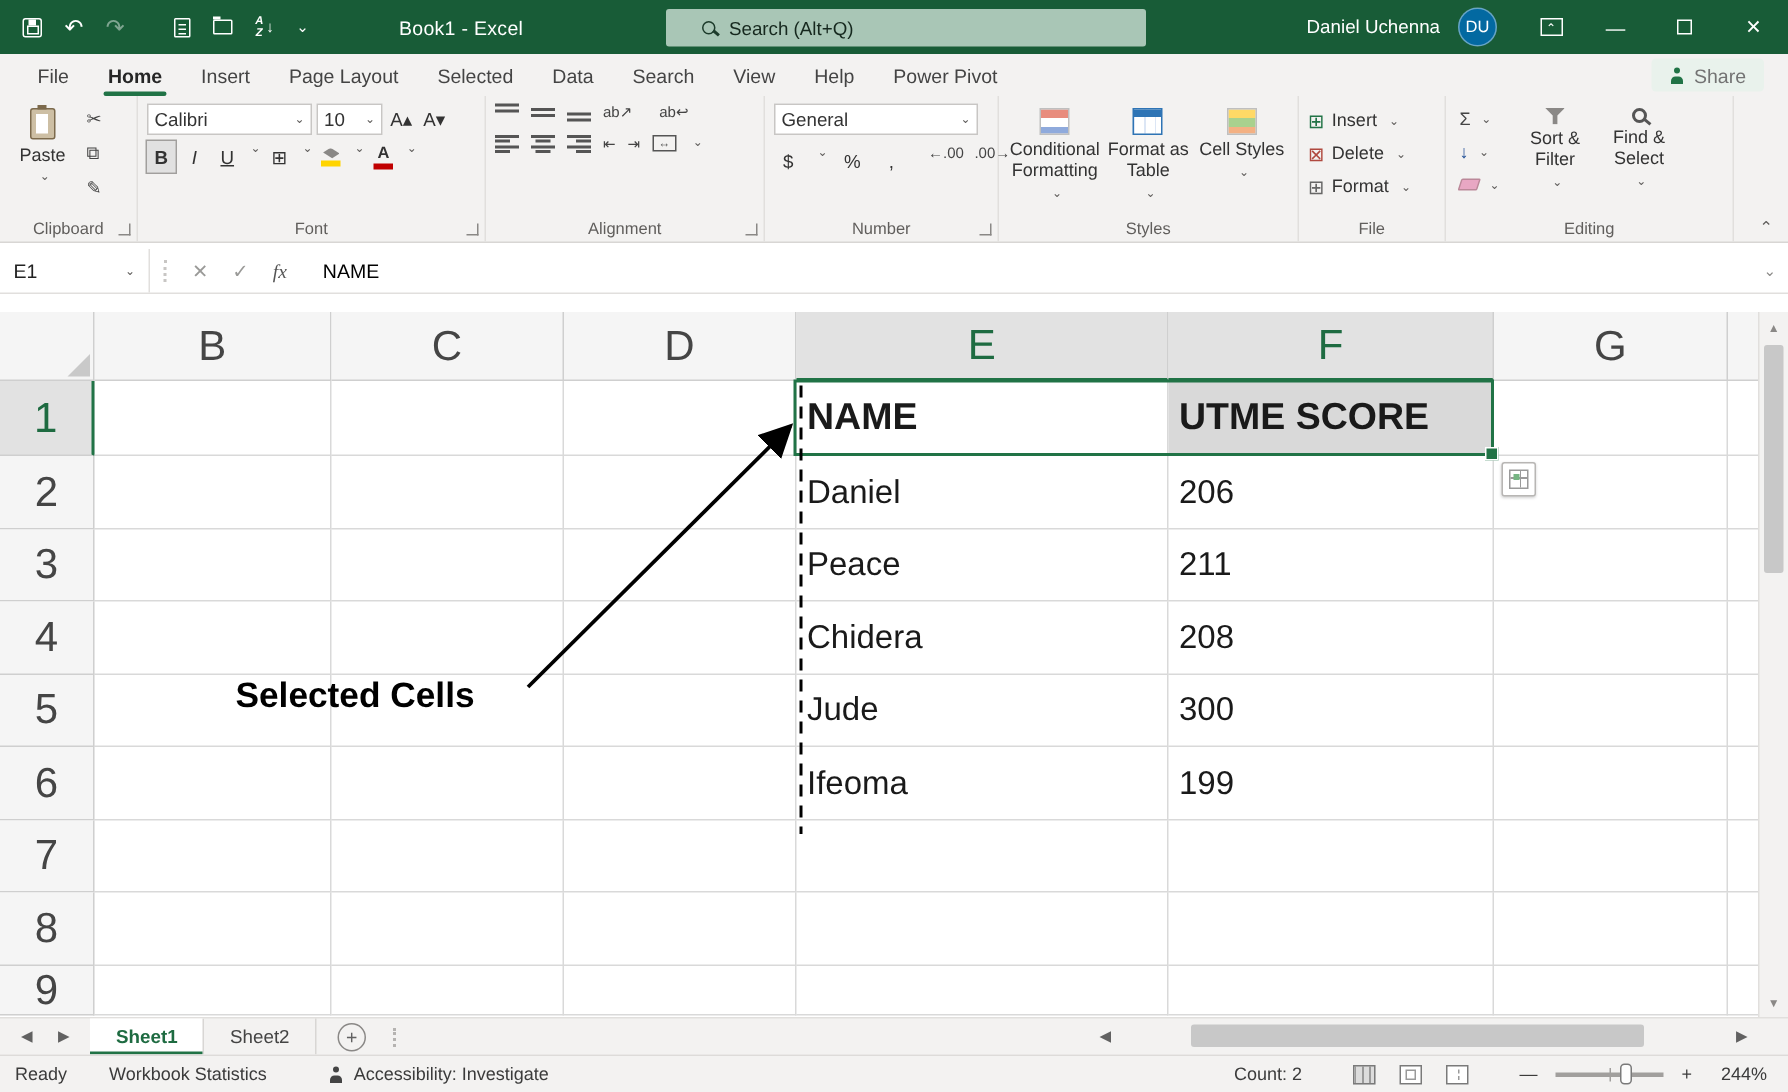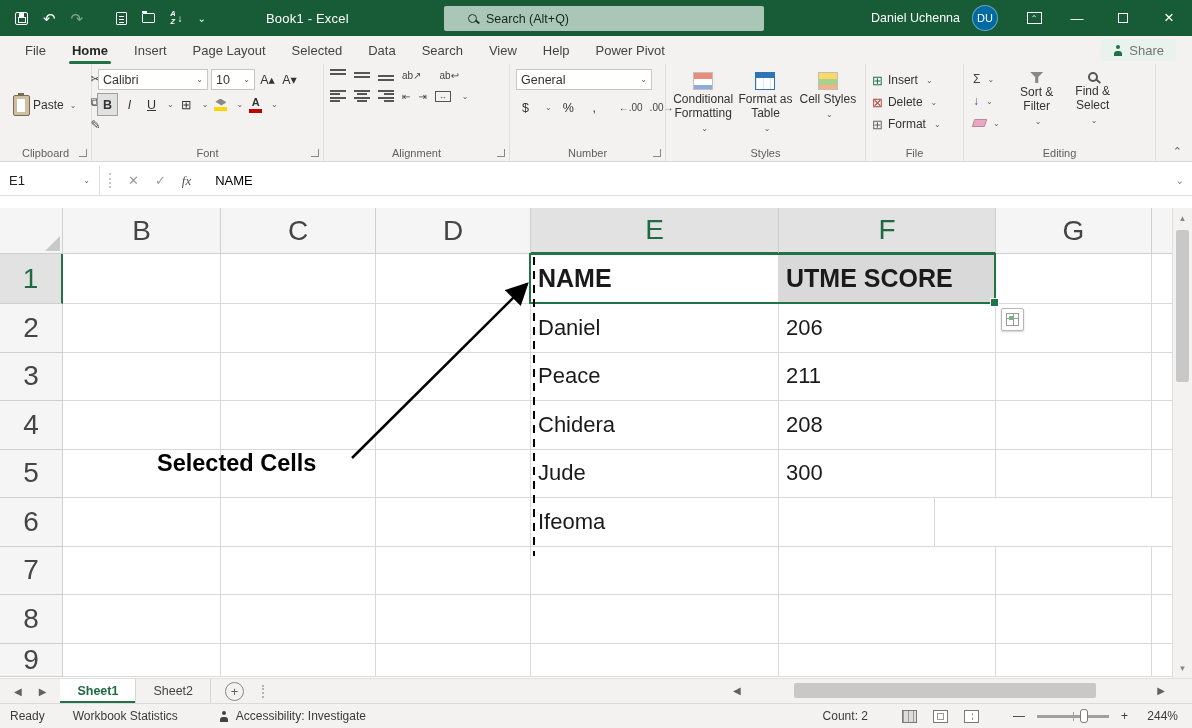--- a/index.html
+++ b/index.html
@@ -56,28 +56,28 @@
   .person.grey::before,.person.grey::after{background:#444}
 
   
   #ribbon{position:absolute;top:64px;left:0;width:1192px;height:98px;background:#f3f2f1;
           border-bottom:1px solid #d8d6d4;display:flex;font-size:12px;color:#333}
   .group{position:relative;height:100%;border-right:1px solid #e1dfdd;padding:5px 6px 18px}
   .glabel{position:absolute;bottom:2px;left:0;right:0;text-align:center;font-size:11px;color:#605e5c}
   .launcher{position:absolute;right:4px;bottom:4px;width:8px;height:8px;
             border-right:1.4px solid #8a8886;border-bottom:1.4px solid #8a8886}
   .chev{font-size:8px;color:#605e5c;margin-left:3px}
-  .bigbtn{display:flex;flex-direction:row;align-items:center;justify-content:flex-start;
+  .bigbtn{display:flex;flex-direction:column;align-items:center;justify-content:flex-start;
           padding:3px 7px;gap:3px;height:72px}
   .clip{width:17px;height:21px;border:1.5px solid #7c6a4c;border-radius:2px;background:#cdbfa4;position:relative}
   .clip::before{content:"";position:absolute;top:-3px;left:4px;width:6px;height:3px;background:#7c6a4c}
   .clip::after{content:"";position:absolute;top:3px;left:3px;width:8px;height:13px;background:#fff}
   .smallcol{display:flex;flex-direction:column;justify-content:flex-start;gap:3px;margin-left:4px}
   .smallbtn{height:20px;display:flex;align-items:center;gap:4px;font-size:12px;color:#444;padding:0 3px}
-  .frow{display:flex;align-items:center;gap:3px;margin-bottom:4px}
+  .frow{display:flex;align-items:flex-start;gap:3px;margin-bottom:4px}
   .combo{background:#fff;border:1px solid #c8c6c4;height:21px;display:flex;align-items:center;
          justify-content:space-between;font-size:12.5px;padding:0 4px}
   .minibtn{min-width:19px;height:21px;display:flex;align-items:center;justify-content:center;
            font-size:12.5px;color:#333;padding:0 2px}
   .pressed{background:#e1e1e1;outline:1px solid #a19f9d}
   .bold{font-weight:bold}.ital{font-style:italic}.undl{text-decoration:underline}
   .coloricon{display:flex;flex-direction:column;align-items:center;line-height:1}
   .cbar{width:13px;height:4px;margin-top:1px}
   .bucket{width:11px;height:7px;background:#8a8886;clip-path:polygon(0 45%,45% 0,100% 55%,55% 100%)}
   .ic{display:flex;flex-direction:column;width:16px;height:12px;justify-content:space-between}
@@ -509,20 +509,21 @@
     <div class="cell cF">300</div>
     <div class="cell cG"></div>
     <div class="cell cfill"></div>
   </div>
   <div class="row hrN">
     <div class="rh">6</div>
     <div class="cell cB"></div>
     <div class="cell cC"></div>
     <div class="cell cD"></div>
     <div class="cell cE">Ifeoma</div>
+    <div class="cell cF">199</div>
     <div class="cell cG"></div>
     <div class="cell cfill"></div>
   </div>
   <div class="row hrN">
     <div class="rh">7</div>
     <div class="cell cB"></div>
     <div class="cell cC"></div>
     <div class="cell cD"></div>
     <div class="cell cE"></div>
     <div class="cell cF"></div>

